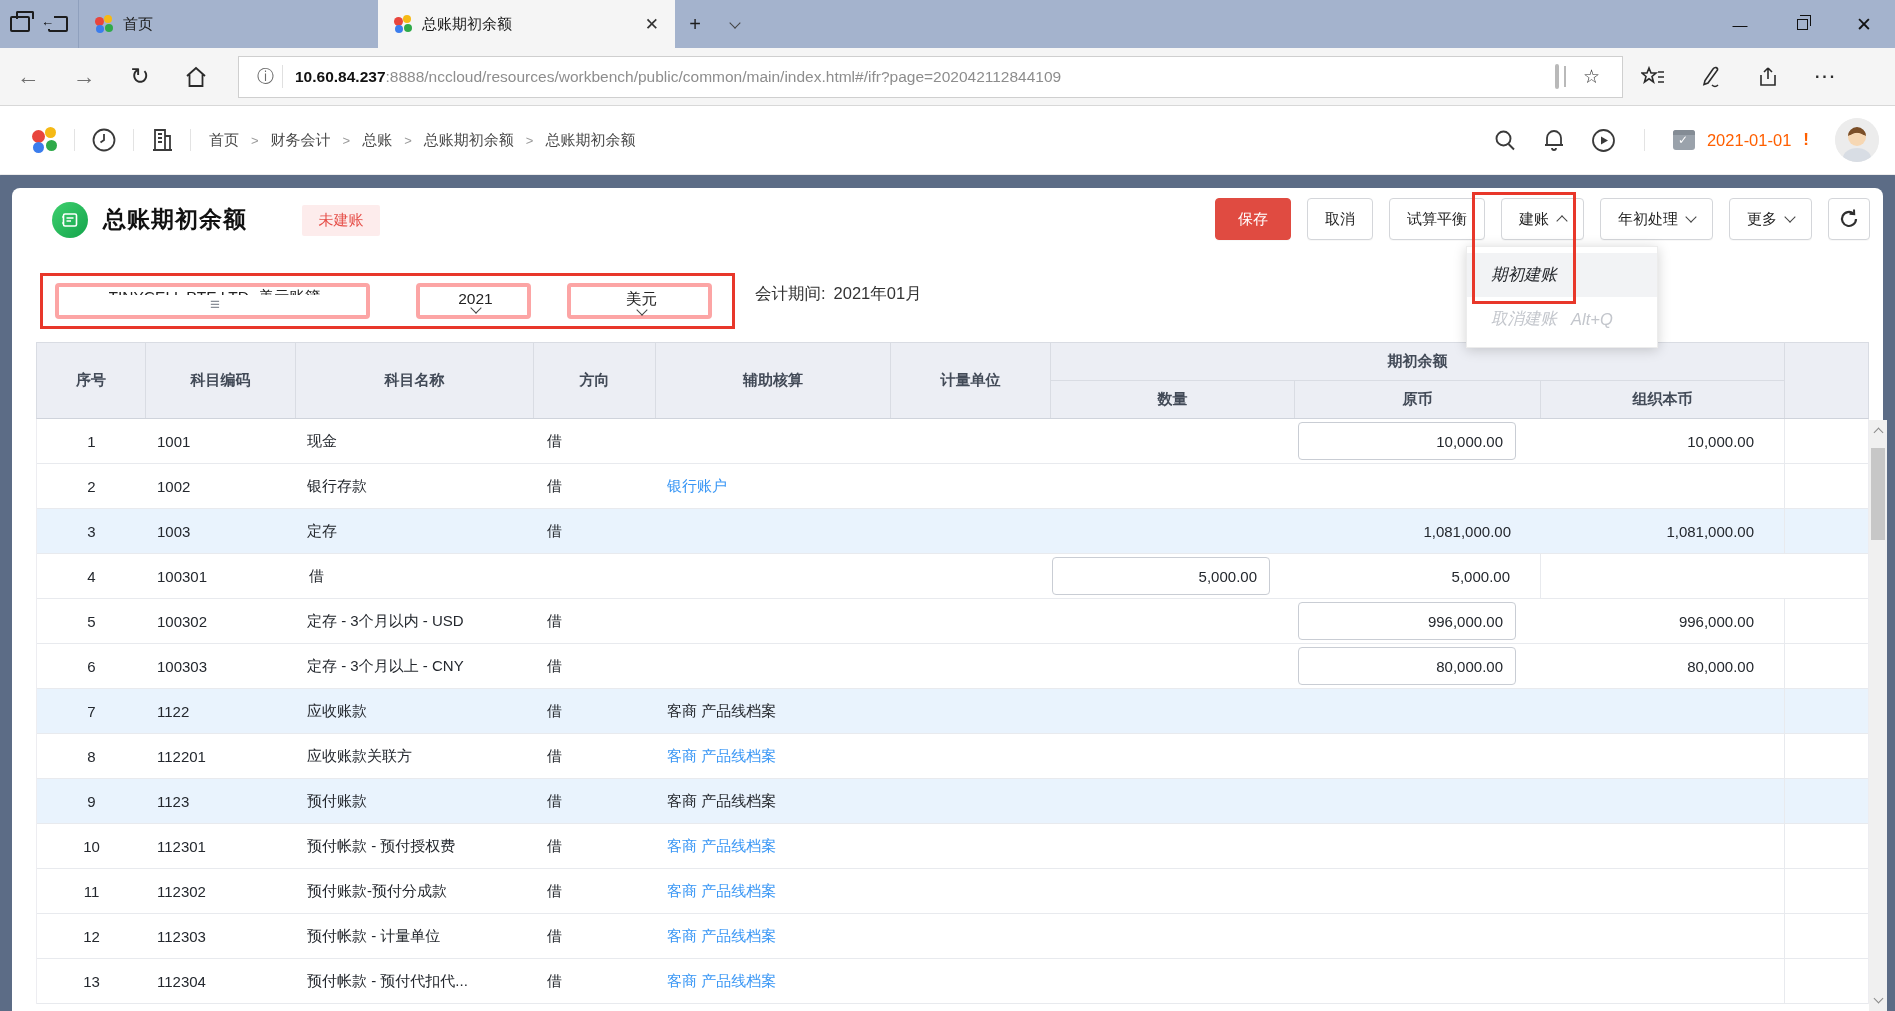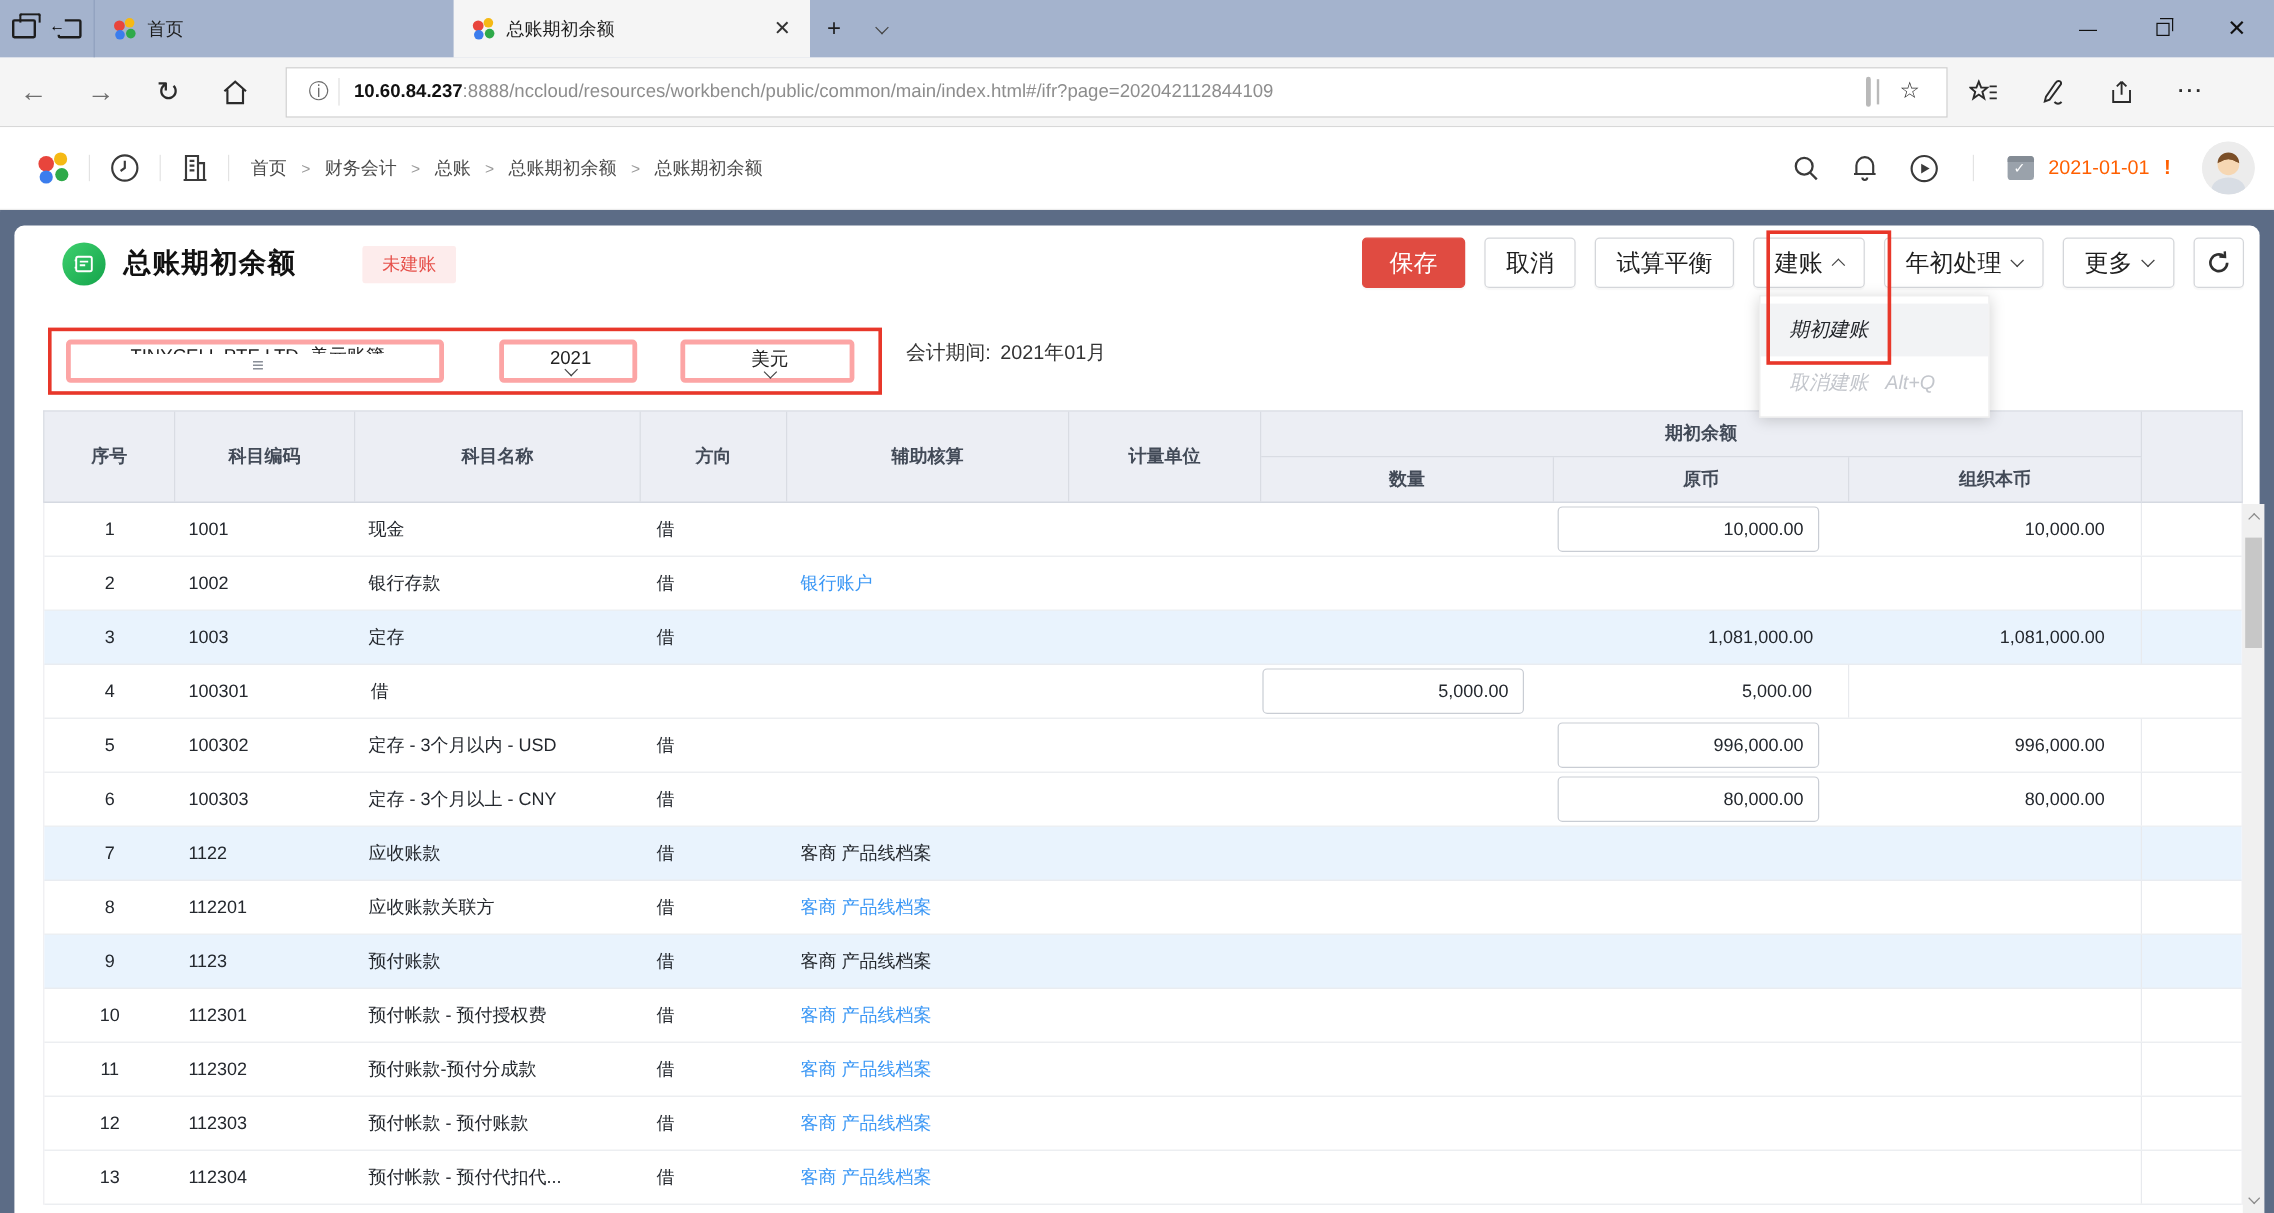--- a/index.html
+++ b/index.html
@@ -72,21 +72,21 @@
     position:relative; }
   .card { position:absolute; left:12px; right:12px; top:13px; bottom:0; background:#fff; border-radius:8px 8px 0 0; }
 
   
   .title-ic { position:absolute; left:40px; top:14px; width:36px; height:36px; border-radius:50%;
     background:linear-gradient(135deg,#3ed06e,#14a44b); display:flex; align-items:center; justify-content:center; }
   .pagetitle { position:absolute; left:91px; top:16px; font-size:23px; font-weight:bold; color:#111; letter-spacing:1px; }
   .badge { position:absolute; left:290px; top:17px; width:78px; height:31px; background:#fdecec; color:#e6504a;
     font-size:15px; display:flex; align-items:center; justify-content:center; border-radius:2px; }
   .btnrow { position:absolute; top:10px; right:13px; display:flex; align-items:center; gap:16px; }
-  .btn { height:42px; background:#fff; border:1px solid #d4d6da; border-radius:4px; font-size:20px; color:#1f1f1f;
+  .btn { height:42px; background:#fff; border:1px solid #d4d6da; border-radius:4px; font-size:15px; color:#1f1f1f;
     display:flex; align-items:center; justify-content:center; gap:9px; padding:0 17px; box-shadow:0 1px 1px rgba(0,0,0,0.03); }
   .btn.primary { background:#e04b41; border-color:#e04b41; color:#fff; padding:0 22px; }
   .btn.iconbtn { width:42px; padding:0; }
   .chev { width:8px; height:8px; border-right:1.8px solid #444; border-bottom:1.8px solid #444; transform:rotate(45deg); margin-top:-4px; }
   .chev.up { transform:rotate(-135deg); margin-top:4px; }
 
   
   .annobox1 { position:absolute; left:28px; top:85px; width:695px; height:56px; border:3px solid #e8372a; z-index:40;
     display:flex; align-items:center; }
   .fctl { background:#fff; border:4px solid #fca5a5; border-radius:4px; height:36px; display:flex; align-items:center; font-size:15.5px; color:#222;flex-direction:column; }
@@ -503,21 +503,21 @@
             </div>
             <div class="td "></div>
             <div class="td num"></div>
             <div class="td " style="justify-content: flex-end;"></div>
             <div class="td num bR"></div>
             <div class="td "></div>
           </div>
           <div class="trow">
             <div class="td ctr">12</div>
             <div class="td pl">112303</div>
-            <div class="td pl">预付帐款 - 预付账款</div>
+            <div class="td pl">预付帐款 - 计量单位</div>
             <div class="td pl12">借</div>
             <div class="td pl">
               <a href="#" class="auxlink">客商 产品线档案</a>
             </div>
             <div class="td "></div>
             <div class="td num"></div>
             <div class="td " style="justify-content: flex-end;"></div>
             <div class="td num bR"></div>
             <div class="td "></div>
           </div>

